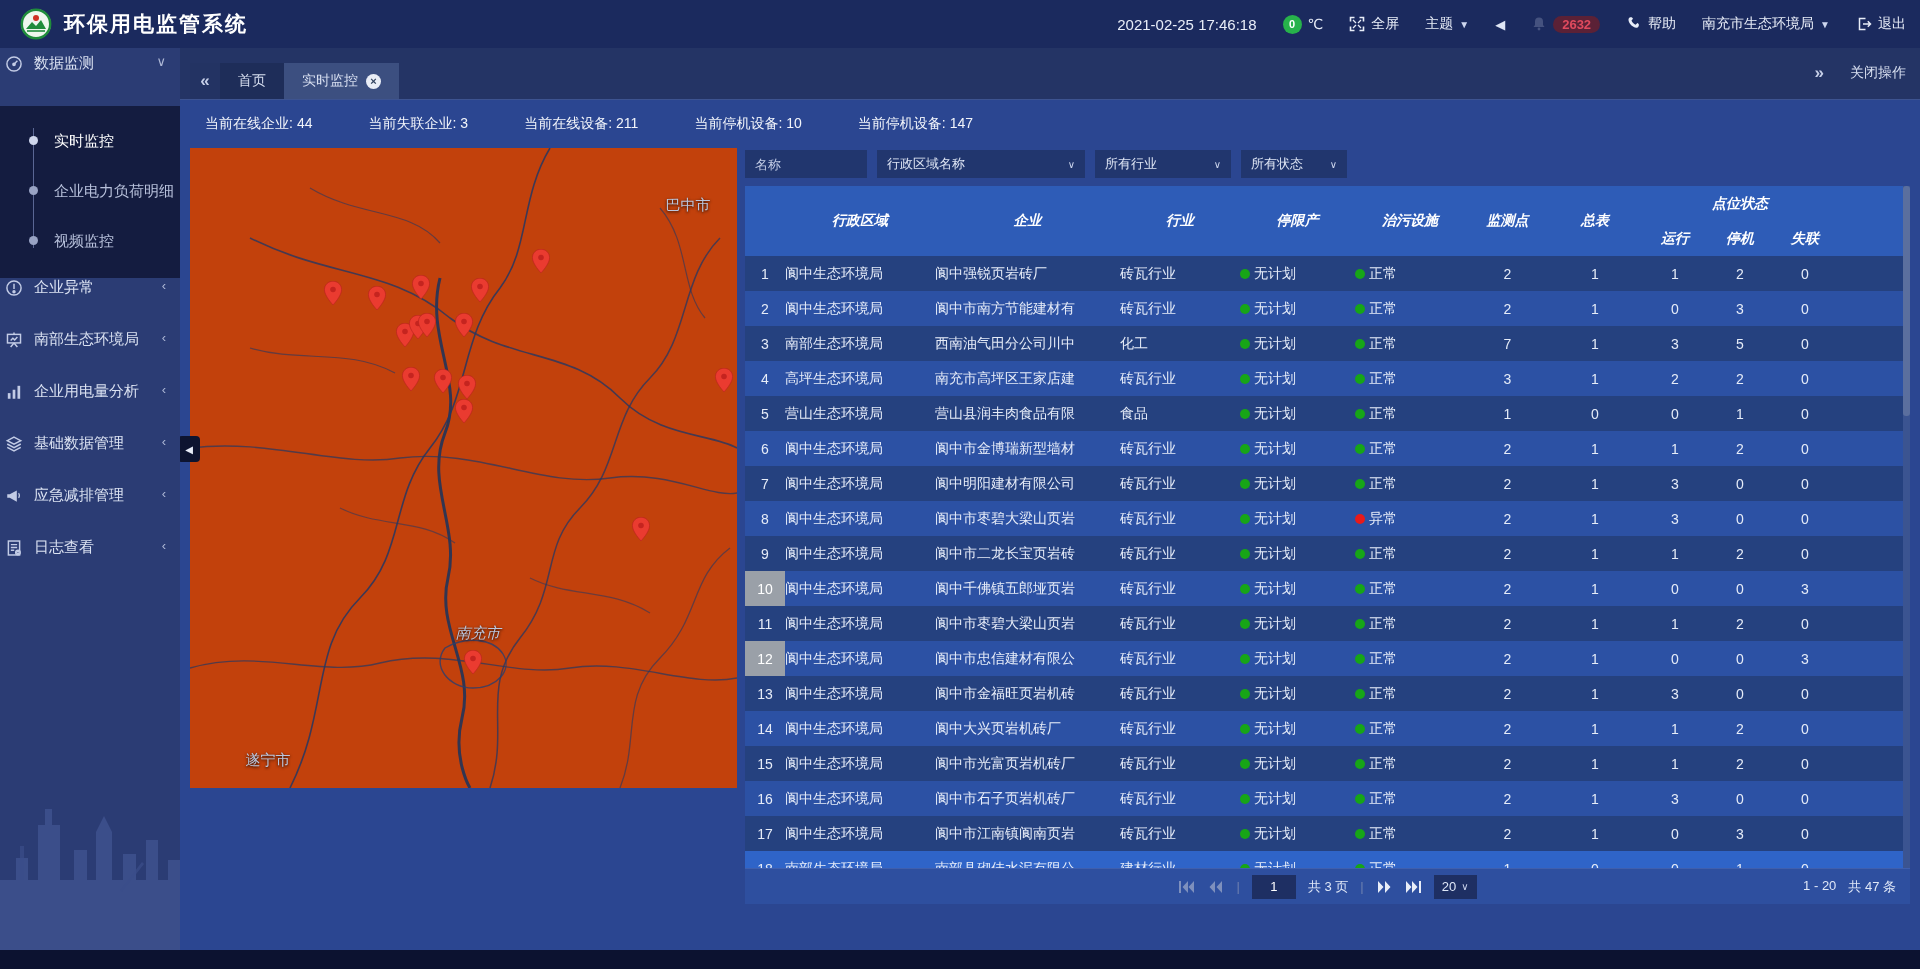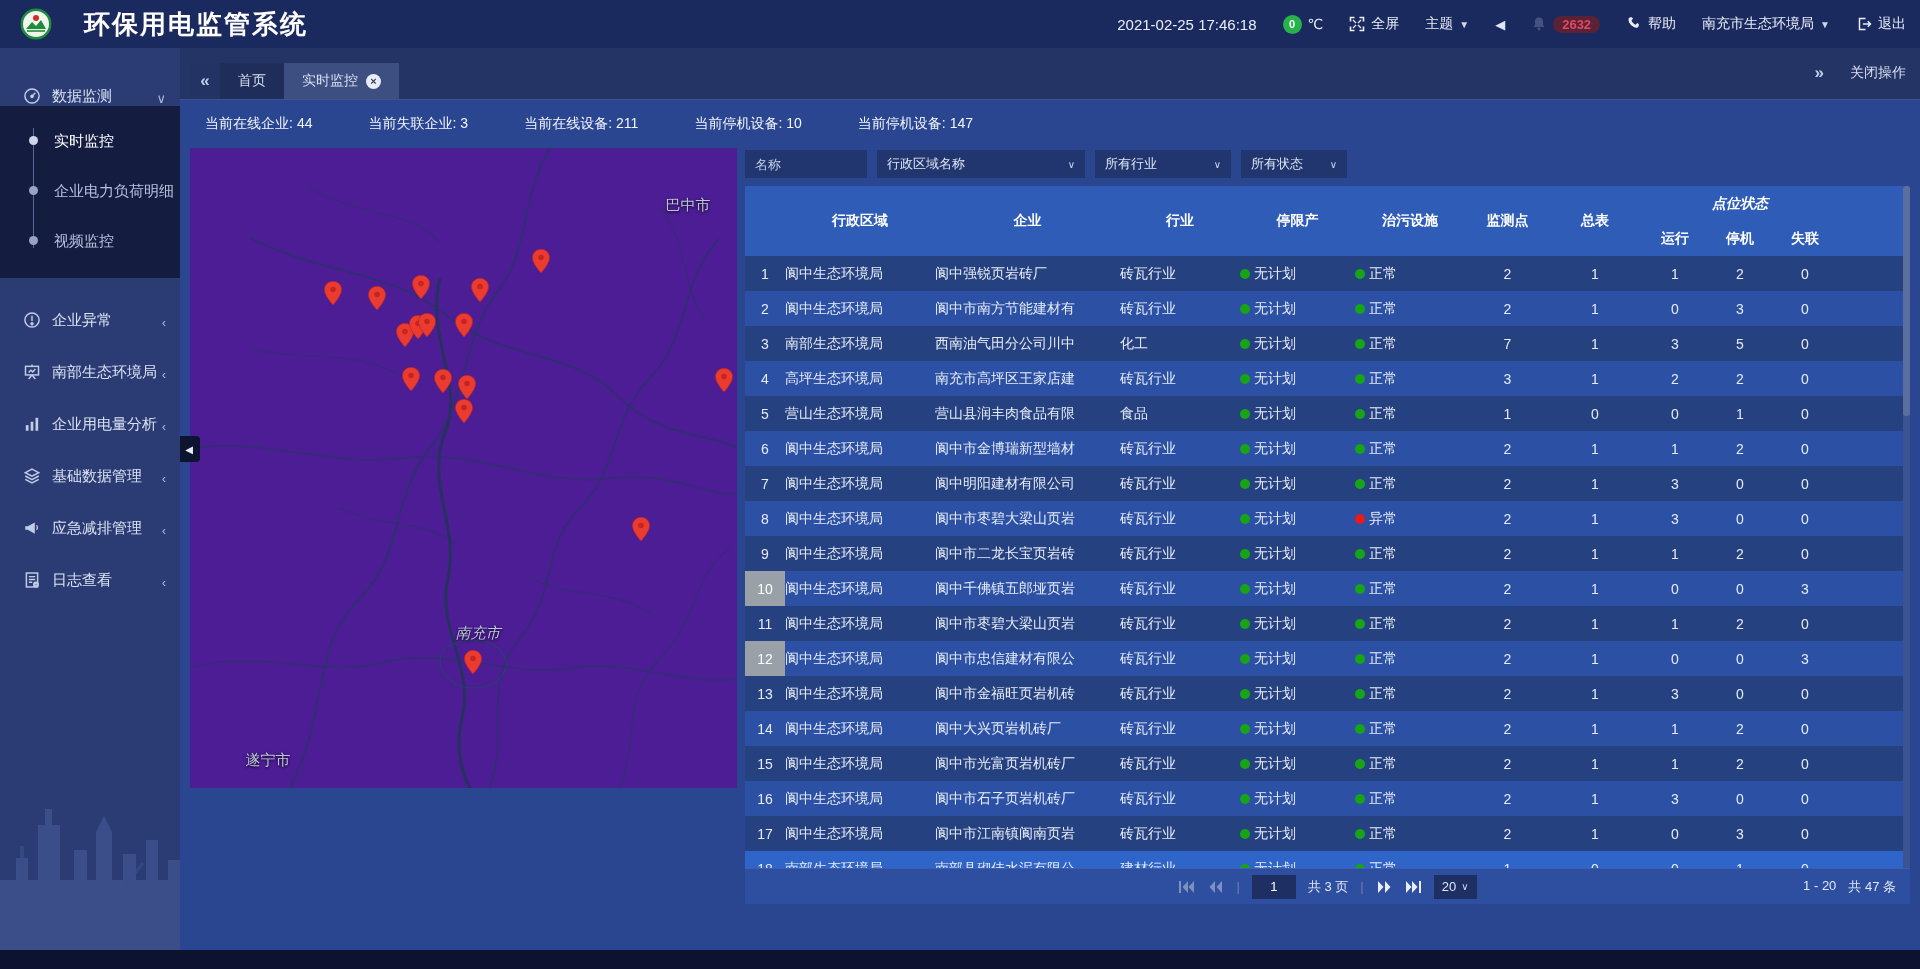--- a/index.html
+++ b/index.html
@@ -2,38 +2,38 @@
 <html><head>
 <meta charset="utf-8">
 <style>
   * { box-sizing: border-box; margin: 0; padding: 0; }
   html,body { background:#0c1230; font-family:"Liberation Sans","DejaVu Sans",sans-serif; }
   .app { width:1920px; height:950px; background:#0c1230; position:relative; overflow:hidden; }
 
   
   .hdr { height:48px; background:#1b2a5e; display:flex; align-items:center; color:#e8edf8; padding:0 14px 0 12px; }
   .logo { width:32px; height:32px; margin:0 12px 0 8px; flex:0 0 auto; }
-  .hdr-title { font-size:26px; font-weight:bold; color:#ffffff; letter-spacing:2px;margin-left:20px; }
+  .hdr-title { font-size:21px; font-weight:bold; color:#ffffff; letter-spacing:2px; }
   .hdr-spacer { flex:1; }
   .hdr-item { display:flex; align-items:center; gap:6px; margin-left:26px; font-size:14px; color:#e8edf8; white-space:nowrap; }
   .hdr-time { font-size:15px; }
   .temp-badge { width:19px; height:19px; border-radius:50%; background:#27b24b; color:#fff; font-size:11px; font-weight:bold;
                 display:flex; align-items:center; justify-content:center; }
   .caret { font-size:10px; color:#cdd6ee; }
   .notif-badge { background:#5b2136; color:#e04a5e; font-size:13px; font-weight:bold; padding:1px 9px; border-radius:9px; }
   .hicon { width:16px; height:16px; display:inline-block; }
   .speaker { font-size:13px; color:#dfe6f5; }
 
   
   .app-body { display:flex; height:902px; }
 
   
   .sidebar { width:180px; background:#2b3c74; position:relative; flex:0 0 auto; overflow:hidden; }
   .menu { padding-top:6px; }
-  .menu-item { height:52px; display:flex; align-items:flex-end; padding:0 14px 0 22px; color:#dbe2f2; font-size:15px; cursor:pointer; }
+  .menu-item { height:52px; display:flex; align-items:flex-start; padding:0 14px 0 4px; color:#dbe2f2; font-size:15px; cursor:pointer; }
   .mi-icon { width:20px; height:20px; margin-right:10px; color:#c3cce6; display:flex; align-items:center; justify-content:center; }
   .mi-label { flex:1; }
   .mi-caret { font-size:13px; color:#aeb8d6; }
   .submenu { background:#141c40; position:relative; padding:10px 0 12px; }
   .submenu::before { content:""; position:absolute; left:33px; top:22px; bottom:30px; width:1px; background:#5a6694; }
   .submenu-item { height:50px; display:flex; align-items:center; padding-left:54px; color:#b8c1db; font-size:15px; position:relative; cursor:pointer; }
   .submenu-item .sdot { position:absolute; left:29px; top:50%; margin-top:-5px; width:9px; height:9px; border-radius:50%; background:#99a3c4; }
   .submenu-item.active { color:#ffffff; }
   .submenu-item.active .sdot { background:#cfd6ec; }
   .watermark { position:absolute; bottom:0; left:0; width:180px; opacity:.32; }
@@ -53,39 +53,39 @@
   .dbl-chev { font-size:17px; font-weight:bold; color:#c6cfe8; cursor:pointer; }
 
   
   .content { flex:1; background:#2b4691; display:flex; flex-direction:column; overflow:hidden; }
   .statusbar { height:48px; display:flex; align-items:center; padding:0 25px; gap:56px; color:#f2f5fb; font-size:14px; }
   .st-val { margin-left:4px; }
 
   .main-row { flex:1; display:flex; gap:8px; padding:0 10px; }
 
   
-  .map-panel { width:547px; height:640px; background:#4c1d95; position:relative; flex:0 0 auto; }
+  .map-panel { width:547px; height:640px; background:#c2410c; position:relative; flex:0 0 auto; }
   .map-city { position:absolute; transform:translate(-50%,-50%); color:#bcc6dd; font-size:15px; text-shadow:0 1px 3px #000; white-space:nowrap; }
   .map-pin { position:absolute; transform:translate(-50%,-100%); width:18px; height:25px; }
   .map-handle { position:absolute; left:-12px; top:288px; width:22px; height:26px; background:#0d1430; border-radius:4px;
                 color:#e8edf8; font-size:10px; display:flex; align-items:center; justify-content:center; z-index:5; cursor:pointer; }
 
   
   .right-panel { flex:1; display:flex; flex-direction:column; }
   .filterbar { display:flex; gap:10px; height:28px; margin:2px 0 8px; }
   .f-box { background:#21366e; color:#dfe6f5; font-size:13px; display:flex; align-items:center; padding:0 10px; cursor:pointer; }
   .f-input { width:122px; background:#21366e; border:0; color:#dfe6f5; font-size:13px; padding:0 10px; outline:none; font-family:inherit; }
   .f-input::placeholder { color:#c3cde6; }
   .f-sel { justify-content:space-between; }
   .f-sel .caret { margin-left:14px; }
 
   .table-card { height:718px; display:flex; flex-direction:column; position:relative; }
   .tbl-scroll { height:682px; overflow:hidden; }
   table { width:100%; border-collapse:collapse; table-layout:fixed; }
-  thead th { background:#2e5cb7; color:#ffffff; font-size:14px; font-weight:bold; height:35px; text-align:center; }
+  thead th { background:#2e5cb7; color:#ffffff; font-size:14px; font-weight:bold; height:35px; text-align:center;font-style:italic; }
   thead .grp { font-style:italic; }
   tbody tr { height:35px; }
   tbody tr:nth-child(odd)  { background:#25417f; }
   tbody tr:nth-child(even) { background:#2c51a4; }
   tbody tr.hl { background:#2f64c8; }
   td { color:#e6ecf8; font-size:14px; white-space:nowrap; overflow:hidden; }
   td.c { text-align:center; }
   td.gray { background:#9aa0a8; color:#ffffff; text-align:center; }
   .dot { display:inline-block; width:10px; height:10px; border-radius:50%; margin-right:4px; vertical-align:-1px; }
   .dot.g { background:#17a517; } .dot.r { background:#e81a1a; }

